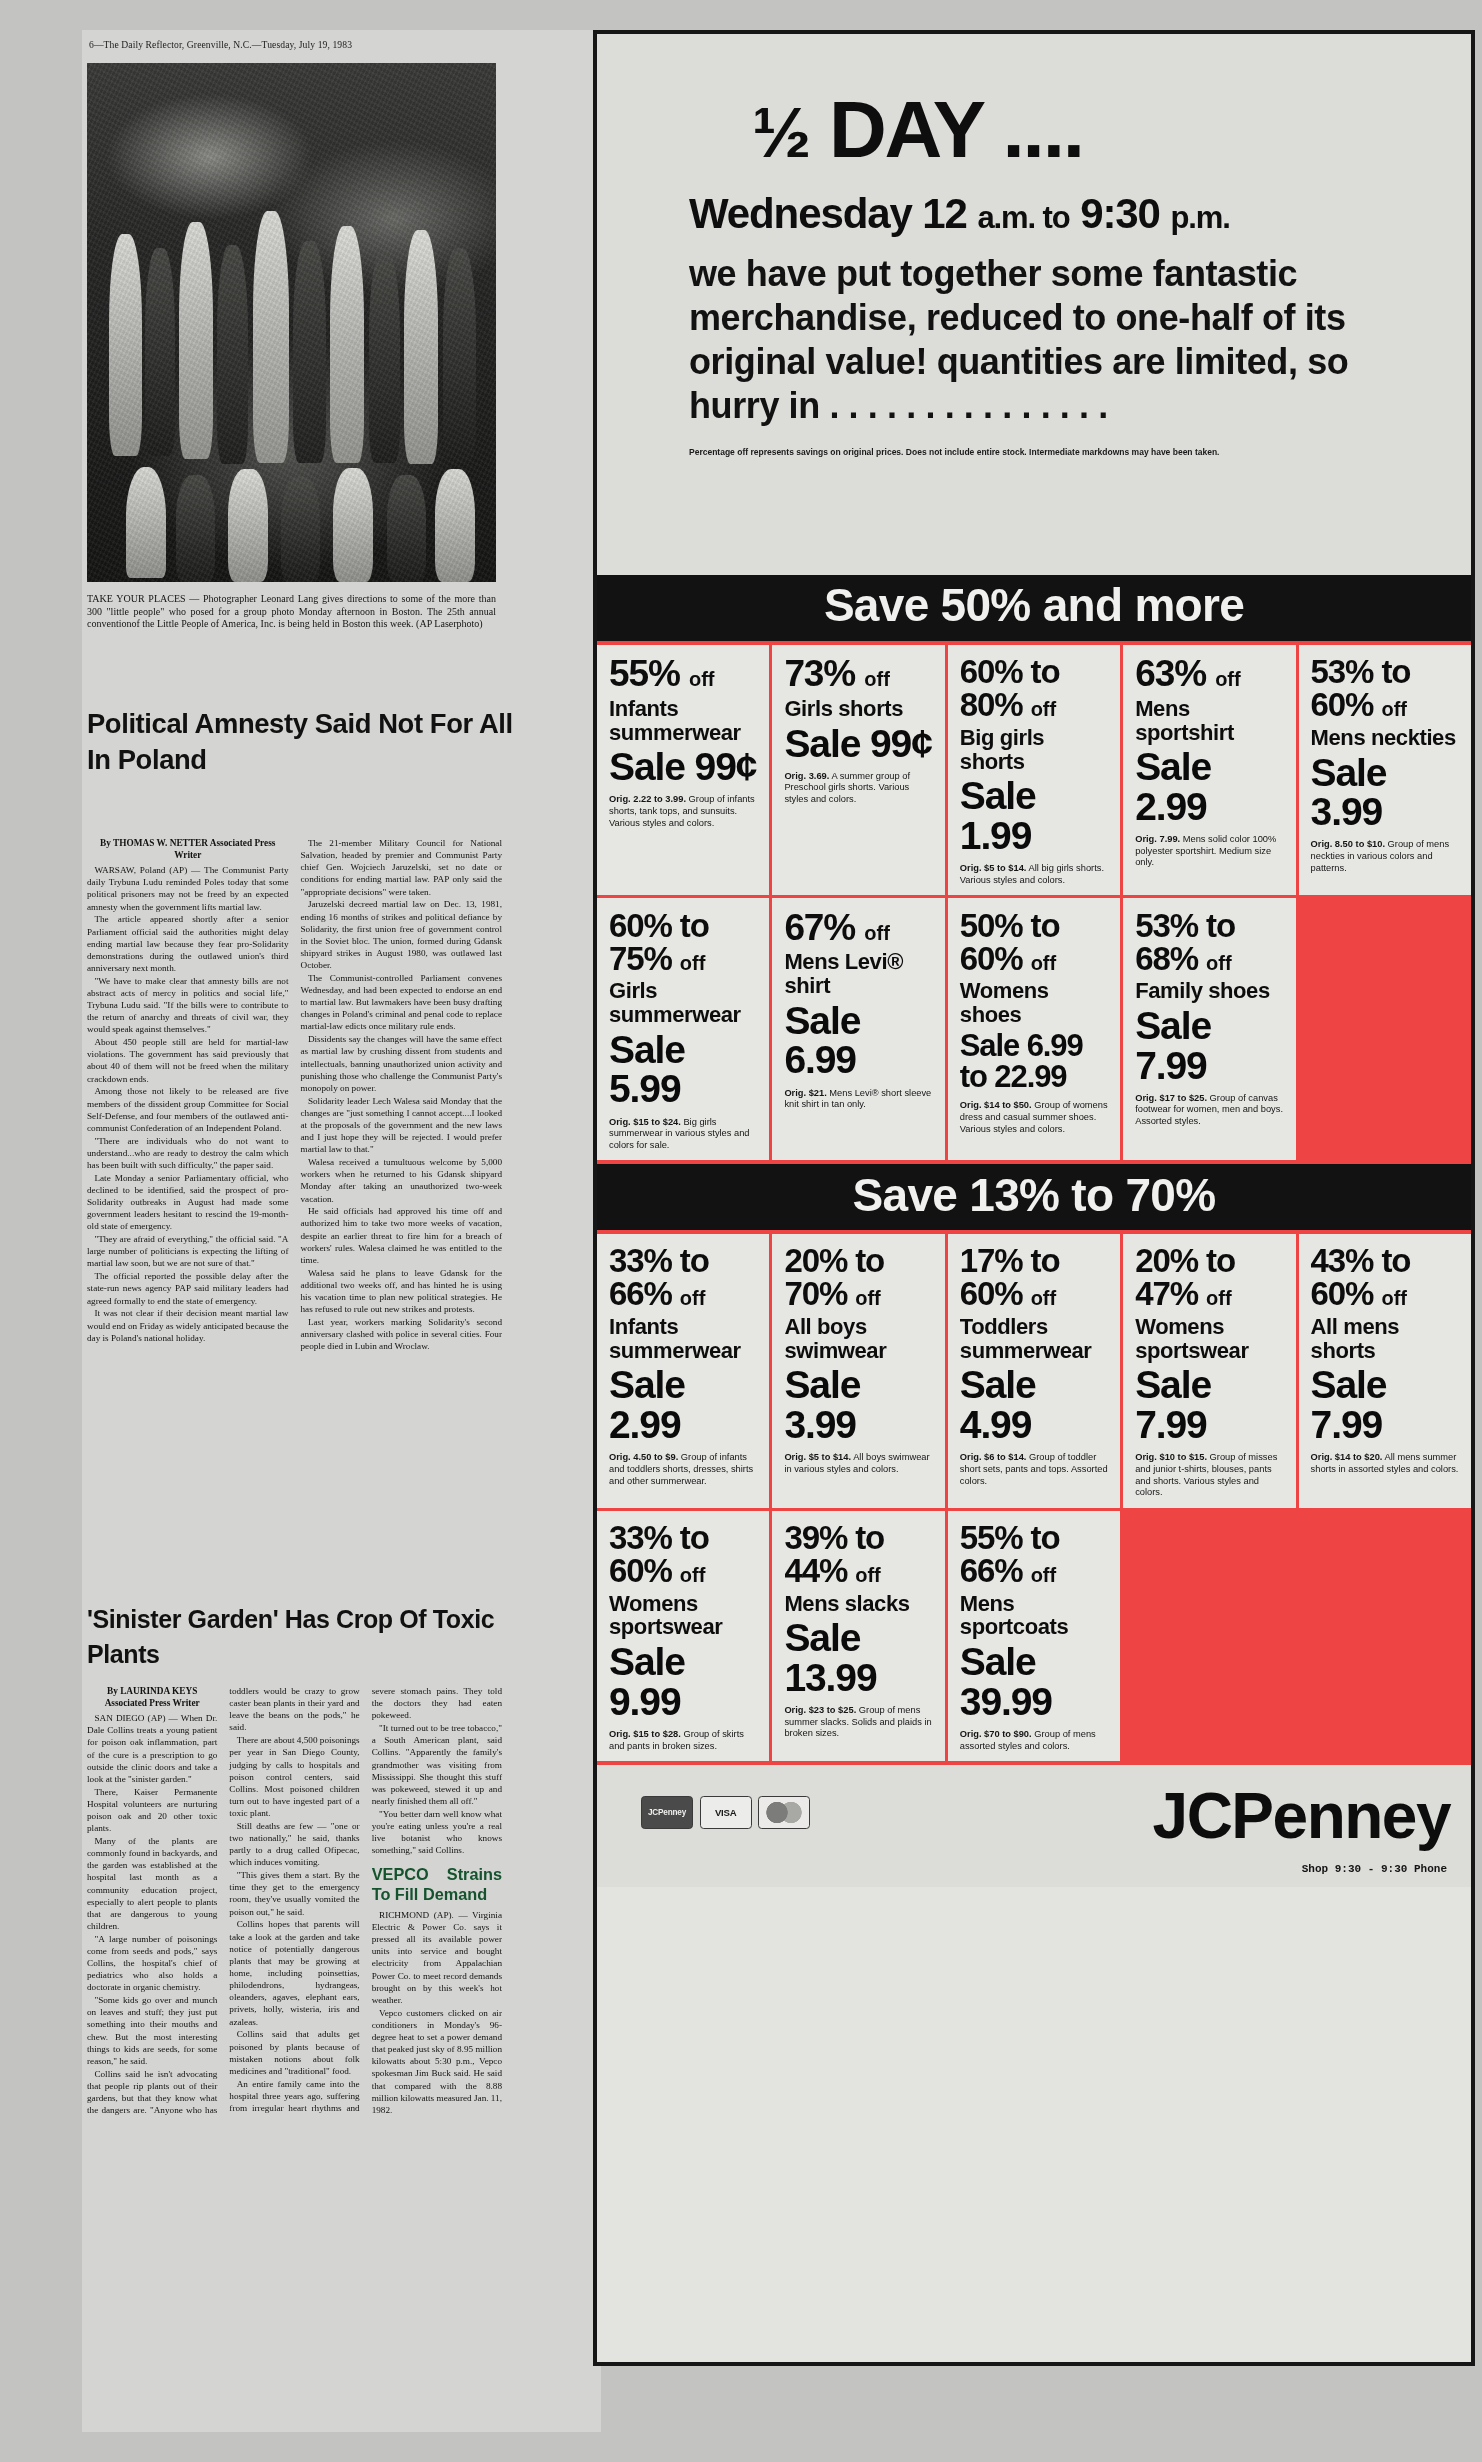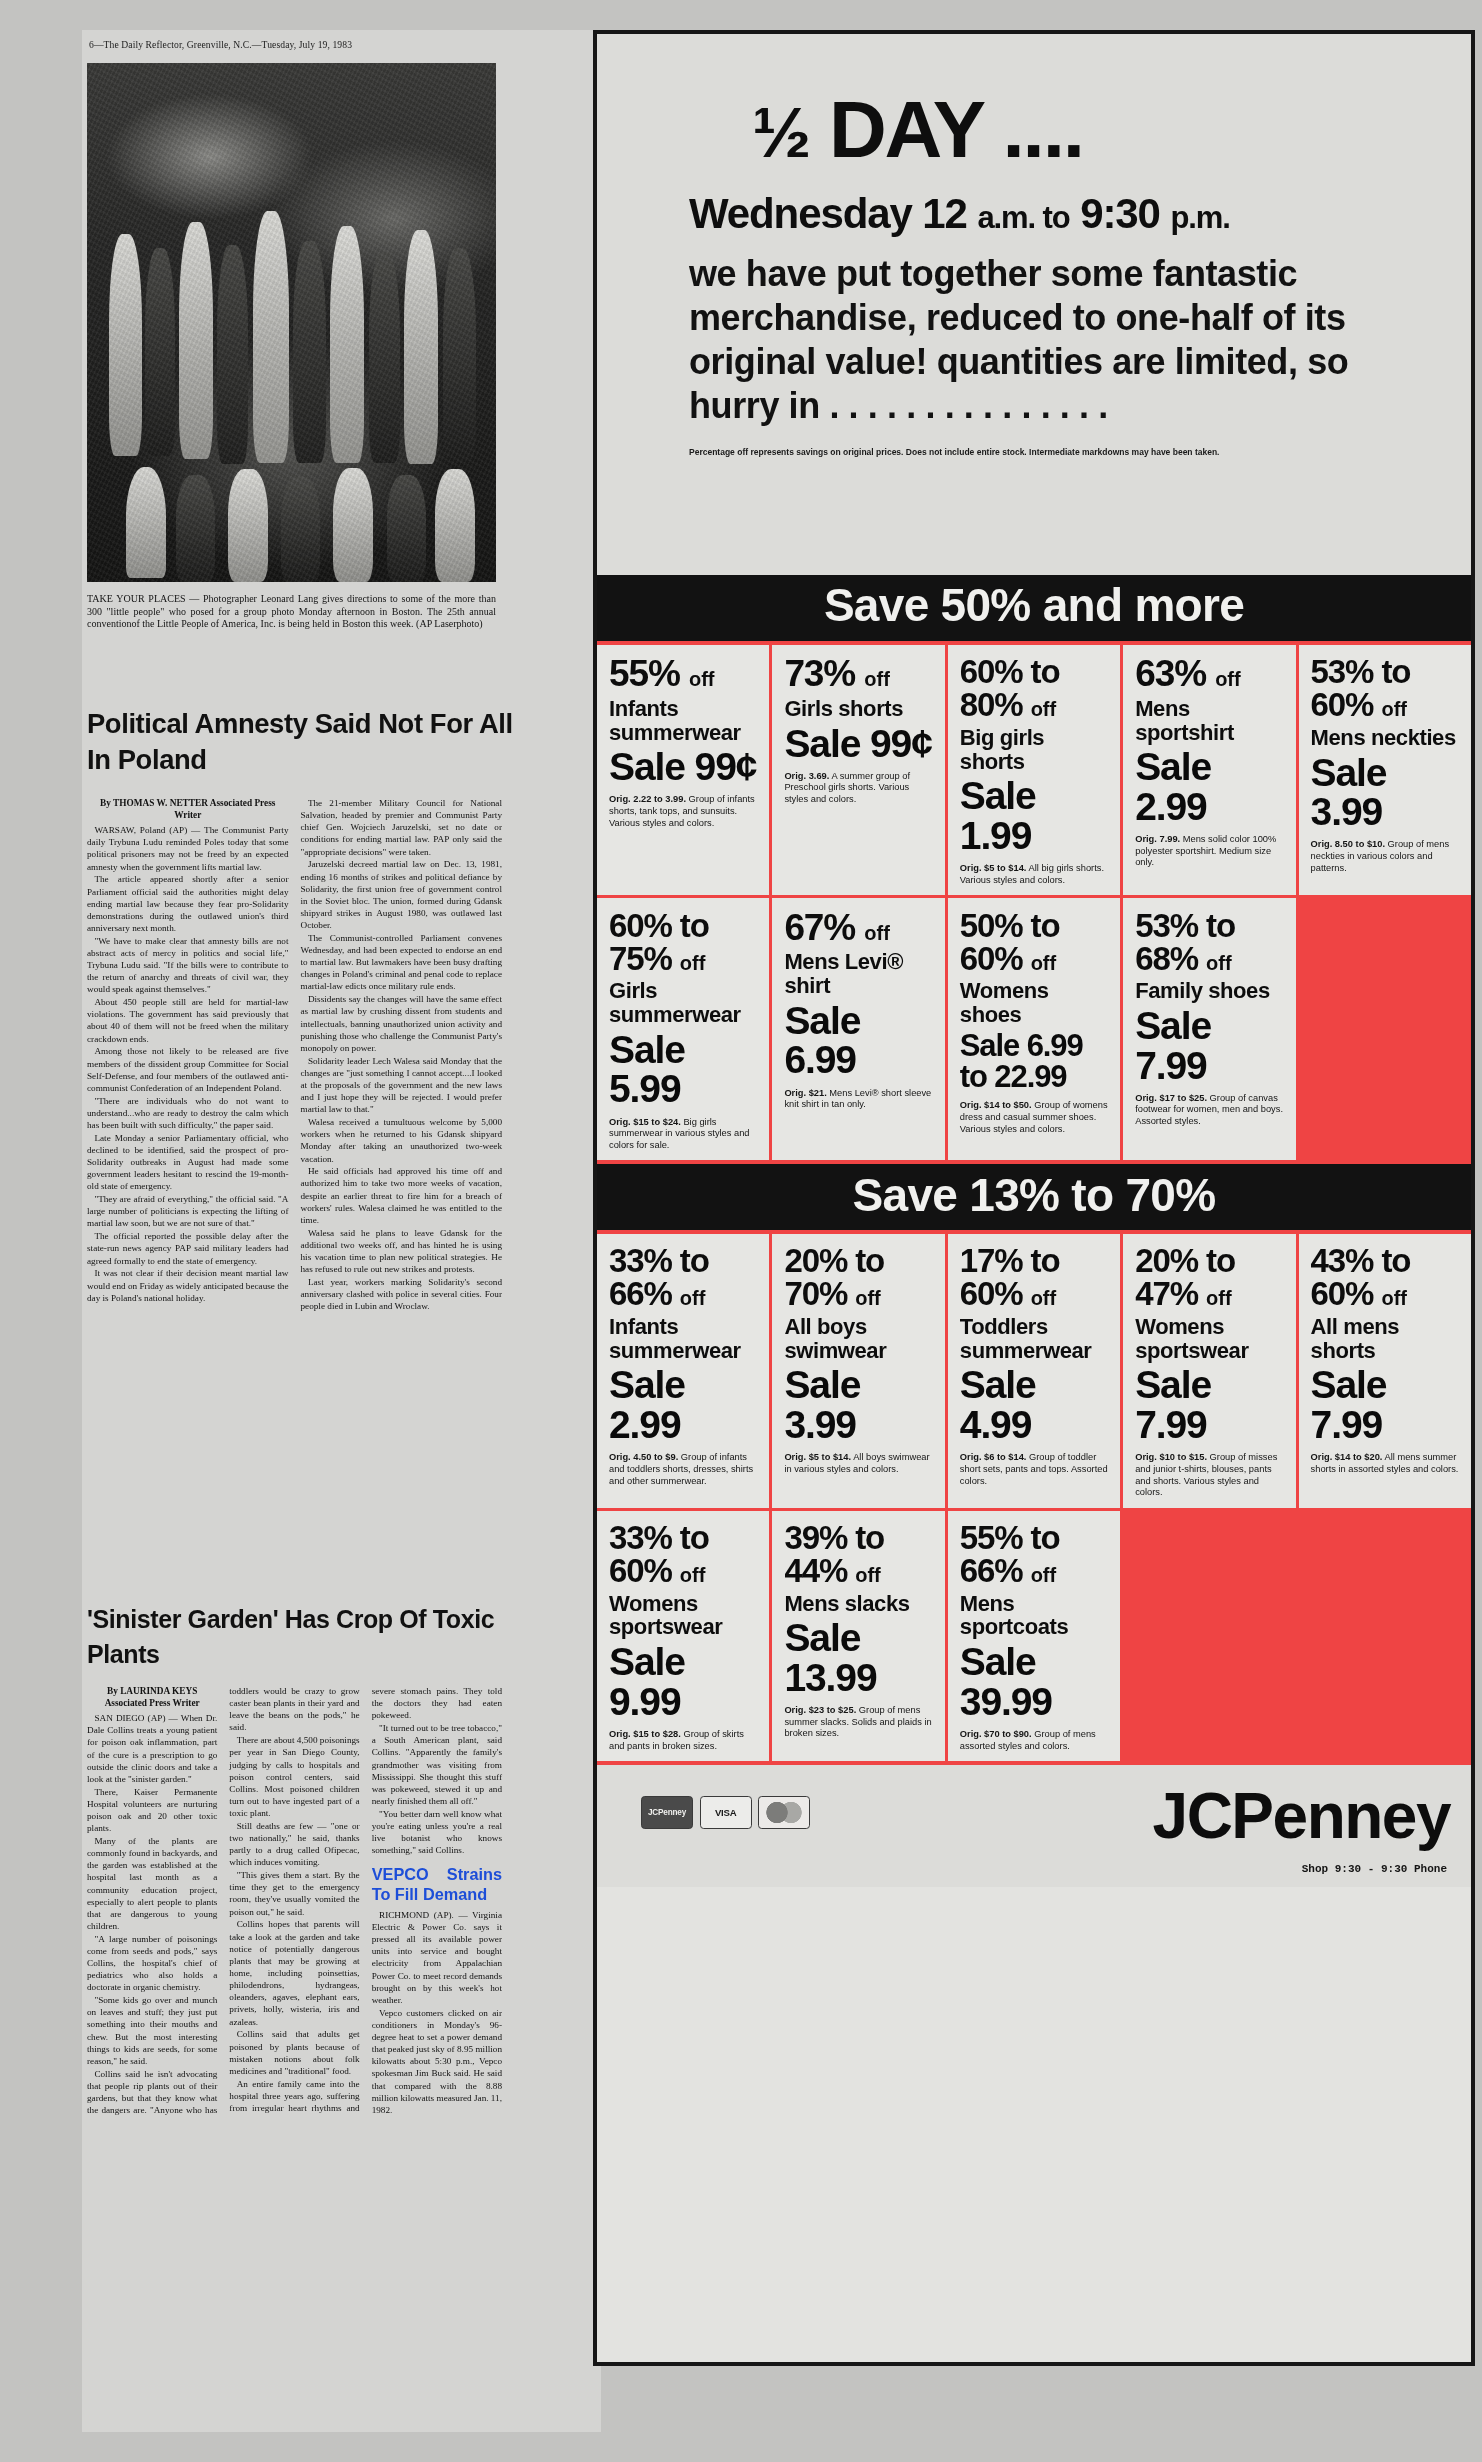--- a/index.html
+++ b/index.html
@@ -120,38 +120,38 @@
     color: #121212;
     text-align: justify;
     column-gap: 12px;
   }
   .news-body p {
     margin: 0 0 0.7px 0;
     text-indent: 7.4px;
   }
   #poland-cols {
     left: 87px;
-    top: 797px;
+    top: 837px;
     width: 415px;
     column-count: 2;
     column-width: 199px;
   }
   #garden-cols {
     left: 87px;
     top: 1685px;
     width: 415px;
     column-count: 3;
     column-width: 130px;
   }
   .subhead {
     font-family: "Liberation Sans", sans-serif;
     font-weight: bold;
     font-size: 16.3px;
     line-height: 1.25;
-    color: #1d4ed8;
+    color: #14532d;
     margin: 7.4px 0 4.4px 0;
     text-indent: 0;
   }
 
   
   .ad {
     position: absolute;
     left: 593px;
     top: 30px;
     width: 882px;

